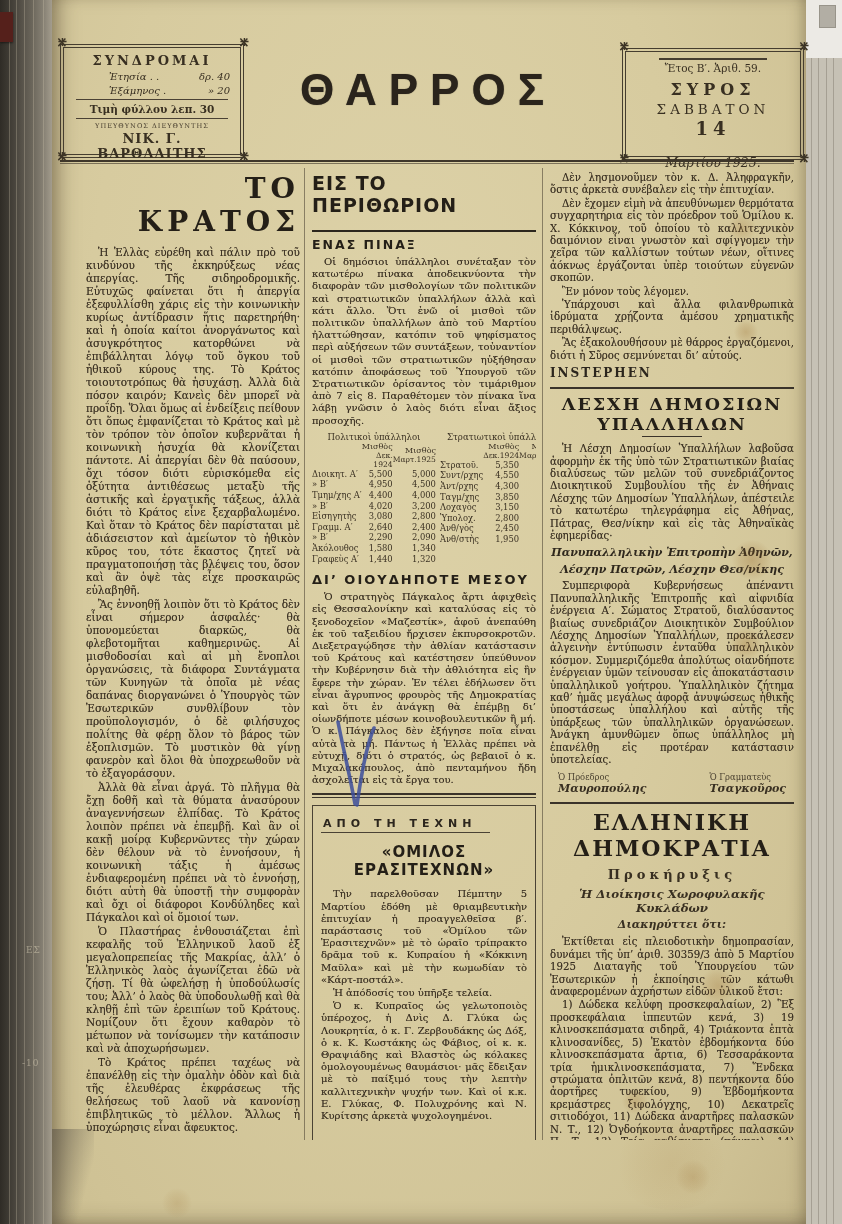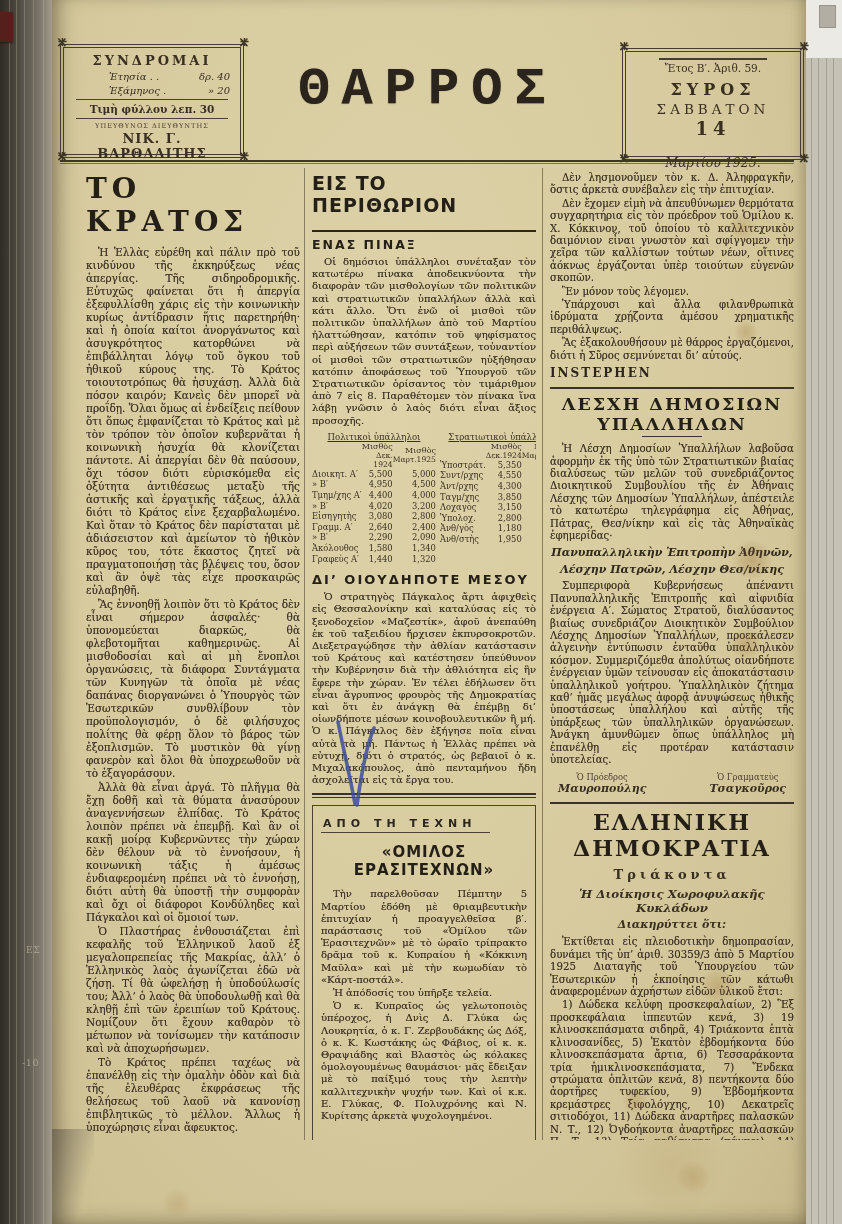--- a/index.html
+++ b/index.html
@@ -24,21 +24,21 @@
     background:linear-gradient(105deg,#60594c 0%,rgba(96,89,76,0) 75%);}
   .stain{position:absolute;border-radius:50%;pointer-events:none;
     background:radial-gradient(circle,rgba(150,104,42,.55) 0%,rgba(150,104,42,.25) 45%,rgba(150,104,42,0) 72%);}
   
   .obox{position:absolute;border:1px solid #453d2f;padding:2px;background:rgba(0,0,0,0);}
   .obox-inner{border:1px solid #453d2f;height:100%;box-sizing:border-box;padding:5px 6px 4px;text-align:center;}
   .orn{position:absolute;width:14px;height:14px;color:#3d3526;}
   .orn::before{content:"+";position:absolute;left:3px;top:-2px;font-weight:bold;font-size:13px;}
   .orn::after{content:"×";position:absolute;left:2px;top:-2px;font-weight:bold;font-size:14px;}
   .mast-title{position:absolute;left:192px;top:44px;width:368px;text-align:center;
-    font-family:Liberation Mono, monospace;font-weight:bold;font-size:52px;line-height:92px;
+    font-family:Liberation Sans, sans-serif;font-weight:bold;font-size:44px;line-height:92px;
     letter-spacing:12px;color:#2a241c;text-shadow:0 0 1px rgba(42,36,28,.6);}
   .sub-title{font-weight:bold;font-size:13px;letter-spacing:3px;}
   .sub-row{display:flex;justify-content:space-between;font-size:10px;font-style:italic;margin-top:3px;padding:0 4px;margin-left:35px;}
   .sub-price{font-size:10.5px;font-weight:bold;margin-top:3px;}
   .sub-hr{border:0;border-top:1px solid #4a4134;margin:3px 6px;}
   .sub-role{font-size:6.6px;letter-spacing:1px;margin-top:3px;color:#4a4030;}
   .sub-name{font-size:13px;font-weight:bold;letter-spacing:1px;margin-top:1px;}
   .iss-line1{font-size:10.5px;border-top:2px solid #453d2f;display:inline-block;padding:2px 6px 0;}
   .iss-city{font-weight:bold;font-size:16px;letter-spacing:5px;margin-top:4px;}
   .iss-day{font-size:13.5px;letter-spacing:4px;margin-top:2px;}
@@ -49,29 +49,29 @@
   
   .vrule{position:absolute;top:168px;height:972px;width:1px;background:rgba(70,60,45,.55);}
   .col{position:absolute;top:172px;overflow:hidden;}
   .col p{margin:0 0 1px 0;text-indent:12px;text-align:justify;
     font-size:10.5px;line-height:13px;color:#3a3022;text-shadow:0 0 .5px rgba(58,48,34,.55);}
   #col1{left:34px;width:214px;height:968px;}
   #col2{left:260px;width:224px;height:968px;}
   #col2 p{font-size:10px;line-height:12.2px;}
   #col3{left:498px;width:244px;height:968px;}
   #col3 p{font-size:10.2px;line-height:12.4px;}
-  .h-kratos{font-weight:bold;font-size:28px;letter-spacing:5px;text-align:left;color:#241f17;margin:0 0 8px;}
+  .h-kratos{font-weight:bold;font-size:28px;letter-spacing:5px;text-align:right;color:#241f17;margin:0 0 8px;}
   .h-grot{font-family:"DejaVu Sans","Liberation Sans",sans-serif;font-weight:bold;color:#241f17;}
   .h-perith{font-size:19px;letter-spacing:1px;border-bottom:2.5px solid #2c261d;padding-bottom:14px;margin-bottom:5px;}
   .h-pinax{font-size:12.5px;letter-spacing:2px;margin-bottom:4px;}
   .h-mesou{font-size:13px;letter-spacing:2px;margin:8px 0 4px;}
   
   .sal-wrap{display:flex;gap:4px;margin:5px 0 2px;}
   .sal{flex:1;}
-  .sal .ttl{font-size:8.6px;text-align:center;color:#3a3022;text-decoration:underline;}
+  .sal .ttl{font-size:8.6px;text-align:center;color:#3a3022;}
   .sal table{width:100%;border-collapse:collapse;}
   .sal th{font-size:8px;font-weight:normal;text-align:right;color:#3a3022;line-height:9px;padding:0;}
   .sal th .u{display:block;font-size:7.6px;}
   .sal td{font-size:8.4px;line-height:10.6px;padding:0;color:#3a3022;white-space:nowrap;}
   .sal td:first-child{text-align:left;}
   .sal td+td{text-align:right;}
   .rule-double{border-top:2px solid #3a332a;border-bottom:1px solid #3a332a;height:2px;margin:7px 0;}
   .rule-thick{border-top:2.5px solid #3a332a;margin:7px 0 5px;}
   
   .art-box{border:1.3px solid #4a4234;padding:6px 8px 4px;margin-top:4px;height:372px;overflow:hidden;position:relative;}
@@ -79,21 +79,21 @@
     letter-spacing:5px;color:#2c261d;border-bottom:1px solid #4a4234;display:inline-block;padding:0 14px 2px 2px;}
   .h-omilos{font-family:"DejaVu Sans","Liberation Sans",sans-serif;font-weight:bold;font-size:15px;
     letter-spacing:1px;text-align:center;margin:10px 0 9px;color:#241f17;}
   .pen-check{position:absolute;left:278px;top:716px;pointer-events:none;opacity:.85;}
   
   .sig-line{font-weight:bold;font-size:12px;letter-spacing:2px;margin:4px 0 2px;color:#2c261d;}
   .h-lesxi{font-weight:bold;font-size:17.5px;letter-spacing:2px;text-align:center;margin:4px 0 2px;color:#241f17;}
   .lesxi-rule{width:60px;margin:0 auto 6px;border-top:1.6px solid #3a332a;}
   .addr{font-weight:bold;font-style:italic;font-size:11px;text-align:center;margin:4px 0;color:#2f281d;}
   .sig-row{display:flex;justify-content:space-between;margin-top:6px;padding:0 8px;}
-  .sig-block{text-align:center;}
+  .sig-block{text-align:left;}
   .sig-role{font-size:8.4px;color:#4a4030;}
   .sig-name{font-weight:bold;font-style:italic;font-size:11px;}
   .h-dimo{font-weight:bold;font-size:22px;letter-spacing:2px;text-align:center;margin:4px 0 6px;color:#241f17;}
   .h-prok{font-weight:bold;font-size:13px;letter-spacing:4px;text-align:center;margin:0 0 5px;}
   .dimo-l1{font-weight:bold;font-style:italic;font-size:11.8px;text-align:center;margin-bottom:3px;}
   .dimo-l2{font-weight:bold;font-style:italic;font-size:11px;text-align:center;margin-bottom:5px;}
 </style>
 </head>
 <body>
 
@@ -244,21 +244,21 @@
         <table>
           <thead>
             <tr>
               <th></th>
               <th><span>Μισθὸς</span><span class="u">Δεκ.1924</span></th>
               <th><span>Μισθὸς</span><span class="u">Μαρτ.1925</span></th>
             </tr>
           </thead>
           <tbody>
               <tr>
-                <td>Ὑποστράτ.</td>
+                <td>Στρατοῦ.</td>
                 <td>5,350</td>
                 <td>6,000</td>
               </tr>
               <tr>
                 <td>Συντ/ρχης</td>
                 <td>4,550</td>
                 <td>5,200</td>
               </tr>
               <tr>
                 <td>Ἀντ/ρχης</td>
@@ -275,21 +275,21 @@
                 <td>3,150</td>
                 <td>3,500</td>
               </tr>
               <tr>
                 <td>Ὑπολοχ.</td>
                 <td>2,800</td>
                 <td>3,300</td>
               </tr>
               <tr>
                 <td>Ἀνθ/γὸς</td>
-                <td>1,180</td>
+                <td>2,450</td>
                 <td>2,800</td>
               </tr>
               <tr>
                 <td>Ἀνθ/στὴς</td>
                 <td>1,950</td>
                 <td>2,000</td>
               </tr>
             </tbody>
         </table>
       </div>
@@ -333,21 +333,21 @@
         <div class="sig-name">Μαυροπούλης</div>
       </div>
       <div class="sig-block">
         <div class="sig-role">Ὁ Γραμματεὺς</div>
         <div class="sig-name">Τσαγκοῦρος</div>
       </div>
     </div>
 
     <div class="rule-thick"></div>
     <div class="h-dimo">ΕΛΛΗΝΙΚΗ ΔΗΜΟΚΡΑΤΙΑ</div>
-    <div class="h-prok">Τριάκοντα</div>
+    <div class="h-prok">Προκήρυξις</div>
     <div class="dimo-l1">Ἡ Διοίκησις Χωροφυλακῆς Κυκλάδων</div>
     <div class="dimo-l2">Διακηρύττει ὅτι:</div>
     <p>Ἐκτίθεται εἰς πλειοδοτικὴν δημοπρασίαν, δυνάμει τῆς ὑπ’ ἀριθ. 30359/3 ἀπὸ 5 Μαρτίου 1925 Διαταγῆς τοῦ Ὑπουργείου τῶν Ἐσωτερικῶν ἡ ἐκποίησις τῶν κάτωθι ἀναφερομένων ἀχρήστων εἰδῶν ὑλικοῦ ἔτσι:</p>
     <p>1) Δώδεκα κελύφη προσκεφαλαίων, 2) Ἓξ προσκεφάλαια ἱππευτῶν κενά, 3) 19 κλινοσκεπάσματα σιδηρᾶ, 4) Τριάκοντα ἑπτὰ κλινοσανίδες, 5) Ἑκατὸν ἑβδομήκοντα δύο κλινοσκεπάσματα ἄρτια, 6) Τεσσαράκοντα τρία ἡμικλινοσκεπάσματα, 7) Ἕνδεκα στρώματα ὁπλιτῶν κενά, 8) πεντήκοντα δύο ἀορτῆρες τυφεκίου, 9) Ἑβδομήκοντα κρεμάστρες ξιφολόγχης, 10) Δεκατρεῖς σιτιοδόχοι, 11) Δώδεκα ἀναρτῆρες παλασκῶν Ν. Τ., 12) Ὀγδοήκοντα ἀναρτῆρες παλασκῶν Π. Τ., 13) Τρία καθίσματα (πάγκοι), 14) Τέσσαρες τράπεζαι ἑστιάσεως, 15) Μία τριπλῆ λαμπία μαγειρική, 16) Ἓν δοχεῖον λίτρους κενὸν λευκοσιδηροῦν, 17) Τρεῖς καθέκλαι Εὐρώπης ἐξ Ἰνδικοῦ καλάμου, 18) Τεσσαράκοντα ἓξ καθέκλαι κοιναί, 19) Δύο τράπεζαι Γραφείου μεγάλαι, 20) Τέσσαρες τράπεζαι Γραφείου μικραί, 21) Δύο καλύμματα τραπεζῶν ἐξ ἐρέας καὶ τέσσαρα τοιαῦτα κηρωτά, 22) Δύο πλαίσια εἰκόνων ἐκ ξύλου ἐπίχρυσα καὶ δύο θυρῶν καὶ παραθύρων, 23) Ἓξ τάπητες Εὐρώπης, 24) Μία ἀρχειοθήκη, 25) Ἓξ τηγάνια, 26) Δύο κιβώτια πετρελαίου κενὰ καὶ 27) Μία πολιτικὴ ἐνδυμασία.</p>
   </div>
 
   <svg class="pen-check" width="54" height="100" viewBox="0 0 54 100">
     <path d="M8 6 C13 32 20 60 25 88 L27 89 C31 60 37 28 44 12" fill="none" stroke="#3d4f9c" stroke-width="3.6" stroke-linecap="round" stroke-linejoin="round"></path>
   </svg>
 

